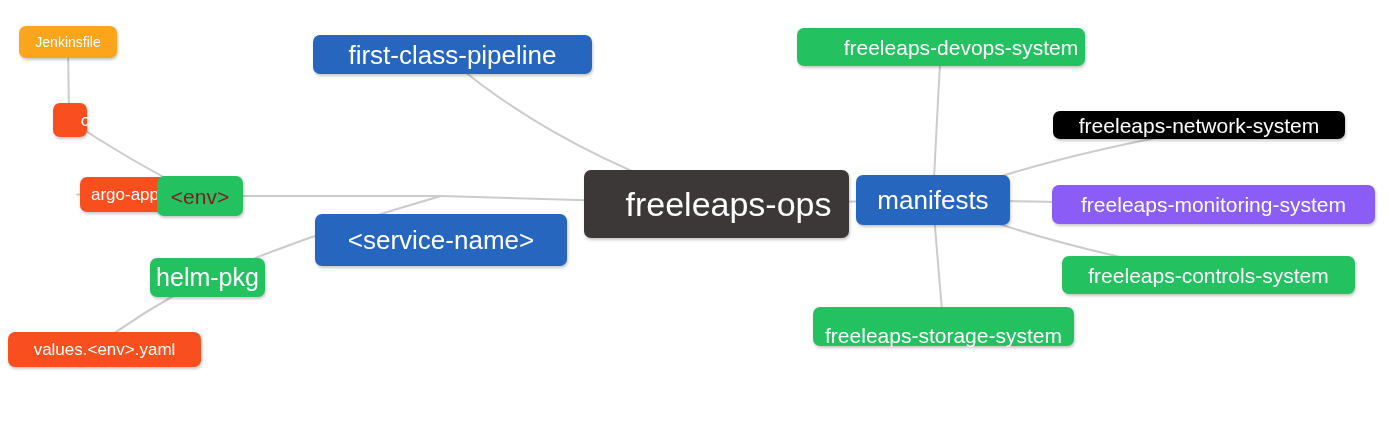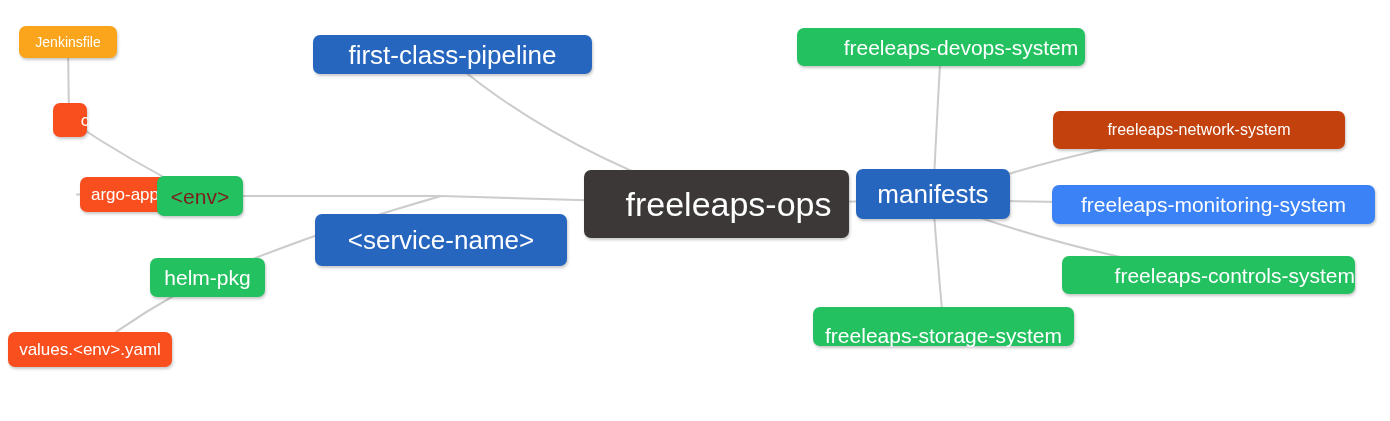--- a/index.html
+++ b/index.html
@@ -70,47 +70,47 @@
       </div>
       <div class="node" style="left: 53px; top: 103px; width: 32px; height: 34px; background: rgb(249, 79, 30); font-size: 17px; color: rgb(255, 255, 255); padding-left: 34px;">
         <span>ci</span>
       </div>
       <div class="node" style="left: 32px; top: 177px; width: 90px; height: 35px; background: rgb(249, 79, 30); font-size: 17px; color: rgb(255, 255, 255); margin-left: 48px;">
         <span>argo-app</span>
       </div>
       <div class="node" style="left: 157px; top: 176px; width: 86px; height: 40px; background: rgb(35, 193, 96); font-size: 21px; color: #7f1d1d;">
         <span>&lt;env&gt;</span>
       </div>
-      <div class="node" style="left: 150px; top: 258px; width: 115px; height: 39px; background: rgb(35, 193, 96); font-size: 21px; color: rgb(255, 255, 255);">
+      <div class="node" style="left: 150px; top: 258px; width: 115px; height: 39px; background: rgb(35, 193, 96); font-size: 25px; color: rgb(255, 255, 255);">
         <span>helm-pkg</span>
       </div>
-      <div class="node" style="left: 8px; top: 332px; width: 164px; height: 35px; background: rgb(249, 79, 30); font-size: 17px; color: rgb(255, 255, 255);">
+      <div class="node" style="left: 8px; top: 332px; width: 193px; height: 35px; background: rgb(249, 79, 30); font-size: 17px; color: rgb(255, 255, 255);">
         <span>values.&lt;env&gt;.yaml</span>
       </div>
       <div class="node" style="left: 313px; top: 35px; width: 279px; height: 39px; background: rgb(39, 102, 191); font-size: 26px; color: rgb(255, 255, 255);">
         <span>first-class-pipeline</span>
       </div>
       <div class="node" style="left: 315px; top: 170px; width: 252px; height: 52px; background: rgb(39, 102, 191); font-size: 26px; color: rgb(255, 255, 255); margin-top: 44px;">
         <span>&lt;service-name&gt;</span>
       </div>
       <div class="node" style="left: 584px; top: 170px; width: 265px; height: 68px; background: rgb(60, 56, 56); font-size: 34px; color: rgb(255, 255, 255); padding-left: 24px;">
         <span>freeleaps-ops</span>
       </div>
-      <div class="node" style="left: 856px; top: 169px; width: 154px; height: 50px; background: rgb(39, 102, 191); font-size: 26px; color: rgb(255, 255, 255);">
+      <div class="node" style="left: 856px; top: 175px; width: 154px; height: 50px; background: rgb(39, 102, 191); font-size: 26px; color: rgb(255, 255, 255);">
         <span>manifests</span>
       </div>
       <div class="node" style="left: 797px; top: 28px; width: 288px; height: 38px; background: rgb(35, 193, 96); font-size: 21px; color: rgb(255, 255, 255); padding-left: 40px;">
         <span>freeleaps-devops-system</span>
       </div>
-      <div class="node" style="left: 1053px; top: 111px; width: 292px; height: 38px; background: #c2410c; font-size: 16px; color: rgb(255, 255, 255);">
+      <div class="node" style="left: 1053px; top: 111px; width: 292px; height: 28px; background: #000000; font-size: 21px; color: rgb(255, 255, 255);">
         <span>freeleaps-network-system</span>
       </div>
-      <div class="node" style="left: 1052px; top: 185px; width: 323px; height: 39px; background: #3b82f6; font-size: 21px; color: rgb(255, 255, 255);">
+      <div class="node" style="left: 1052px; top: 185px; width: 323px; height: 39px; background: #8b5cf6; font-size: 21px; color: rgb(255, 255, 255);">
         <span>freeleaps-monitoring-system</span>
       </div>
-      <div class="node" style="left: 1062px; top: 256px; width: 293px; height: 38px; background: rgb(35, 193, 96); font-size: 21px; color: rgb(255, 255, 255); justify-content: flex-end;">
+      <div class="node" style="left: 1062px; top: 256px; width: 293px; height: 38px; background: rgb(35, 193, 96); font-size: 21px; color: rgb(255, 255, 255);">
         <span>freeleaps-controls-system</span>
       </div>
       <div class="node" style="left: 813px; top: 307px; width: 261px; height: 39px; background: rgb(35, 193, 96); font-size: 21px; color: rgb(255, 255, 255); align-items: flex-end;">
         <span>freeleaps-storage-system</span>
       </div>
     </div>
 </div>
 
 </body></html>

